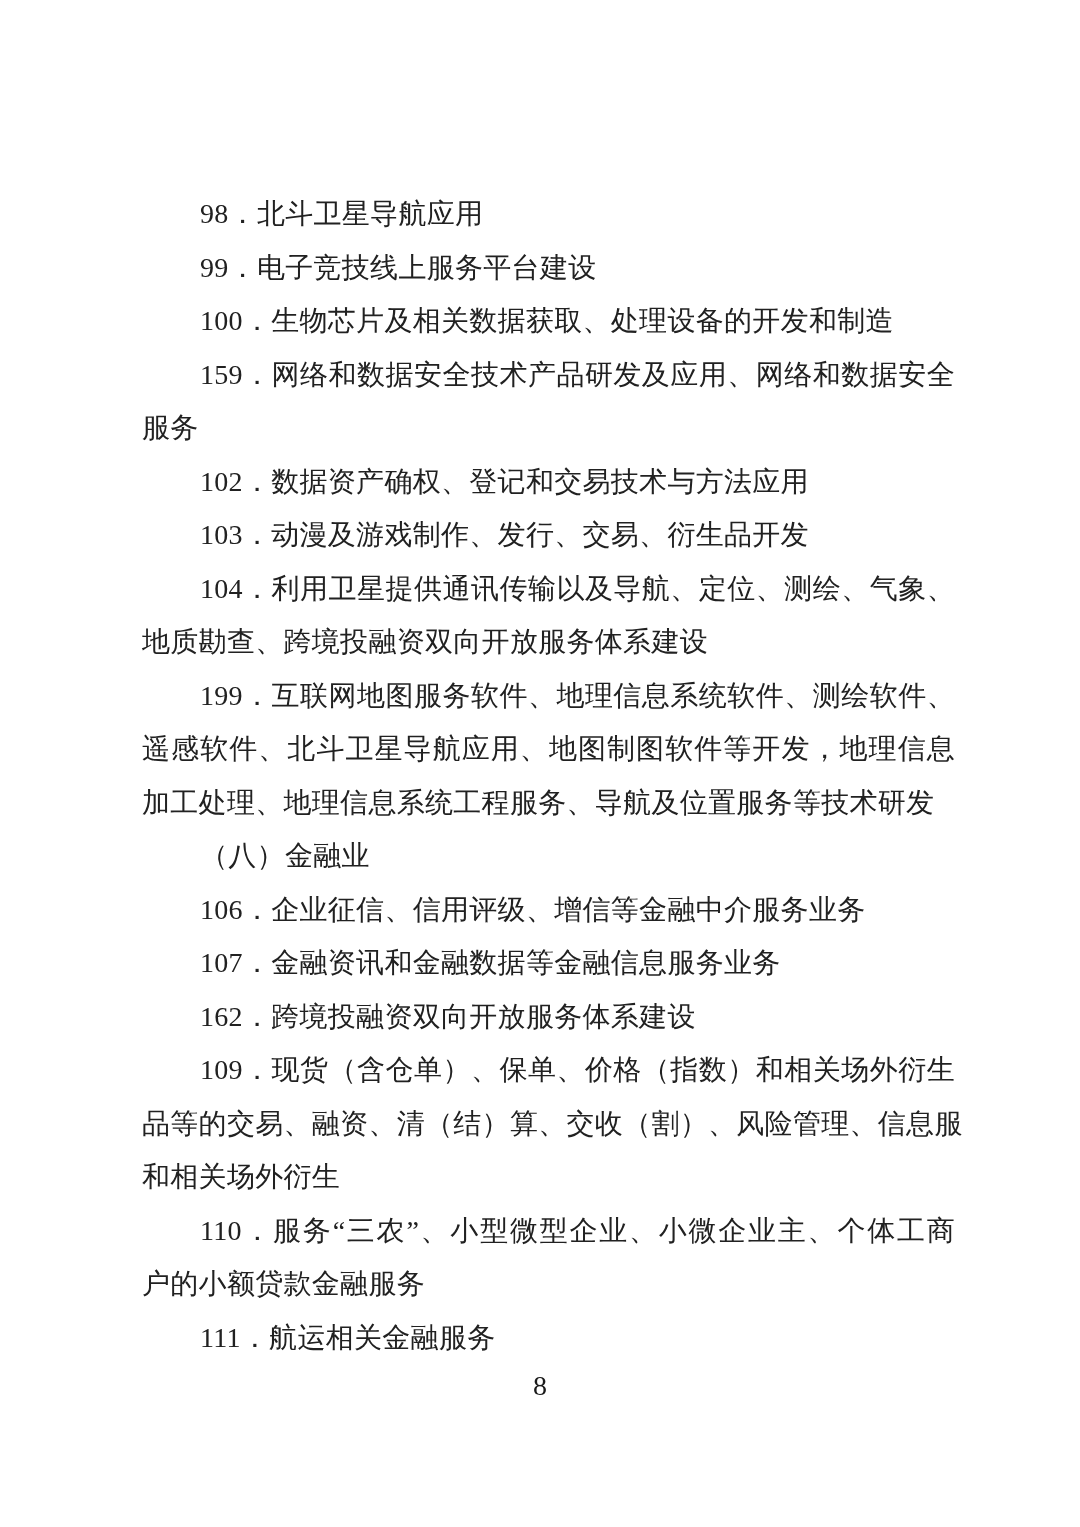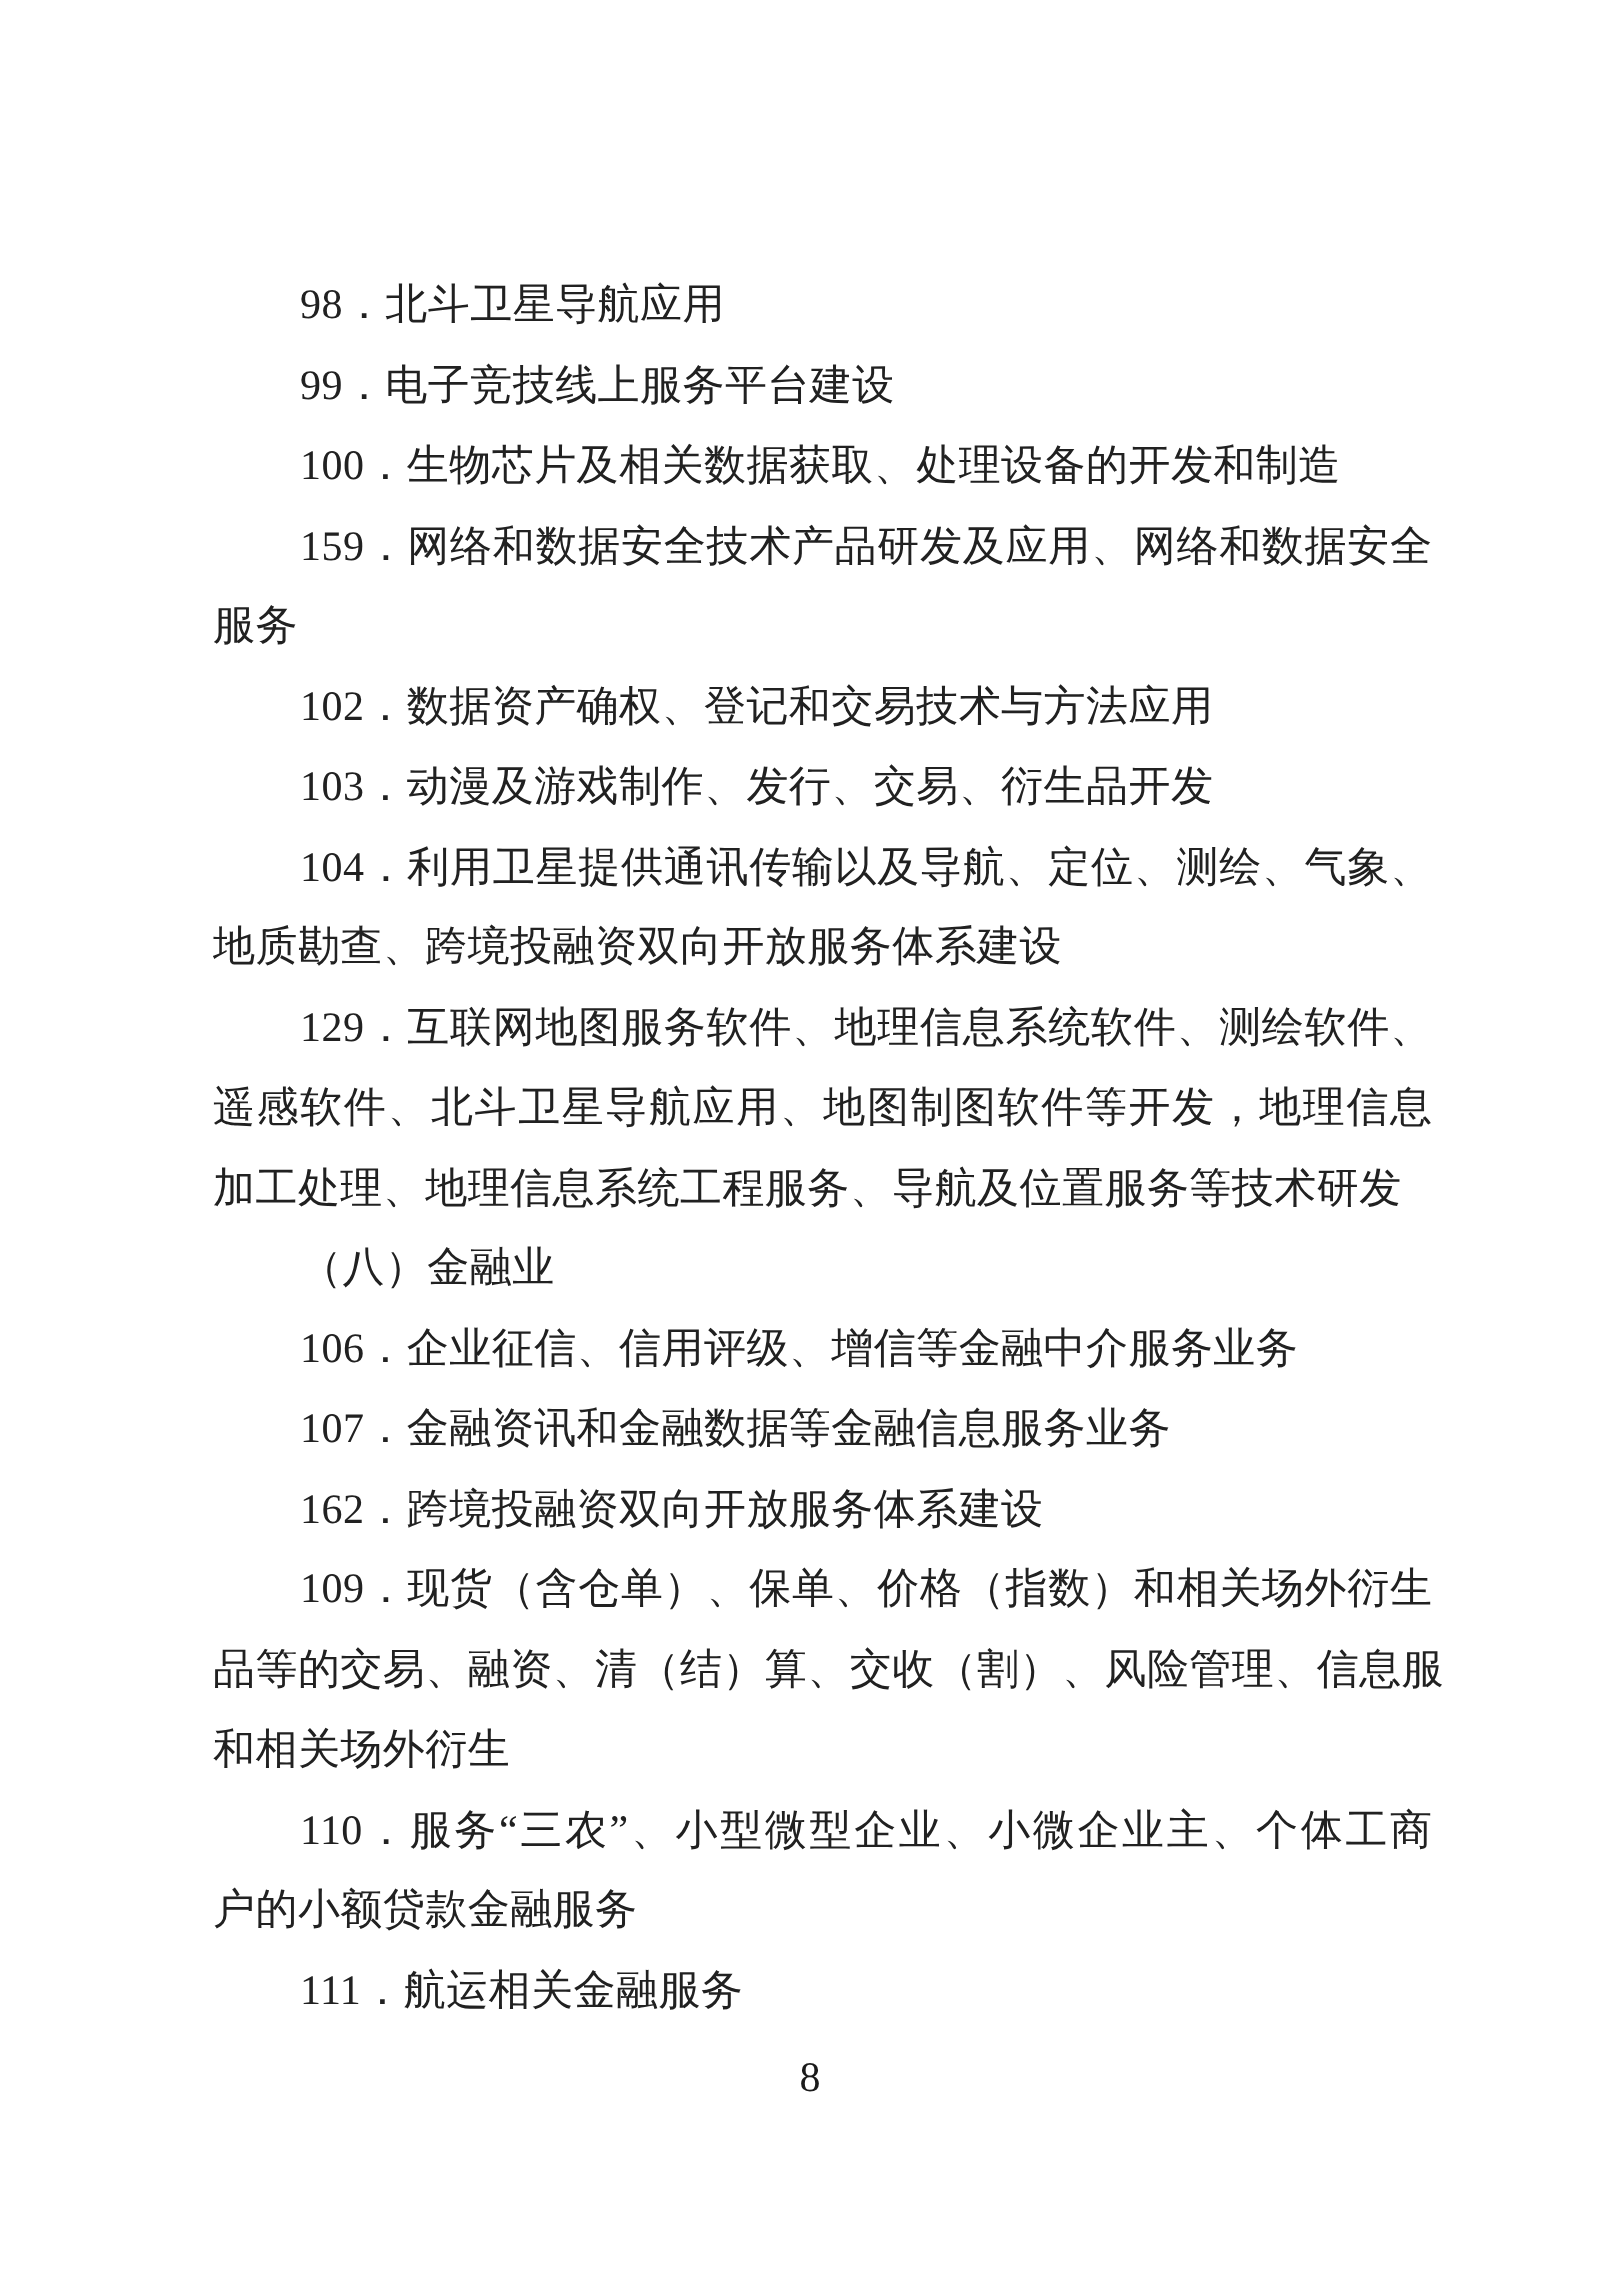--- a/index.html
+++ b/index.html
@@ -15,21 +15,21 @@
     overflow: hidden;
   }
   .doc-page {
     position: absolute;
     inset: 0;
     background: #ffffff;
   }
   .doc-content {
     position: absolute;
     left: 142px;
-    top: 177px;
+    top: 187px;
     width: 813px;
   }
   .para {
     margin: 0;
     padding: 0;
   }
   .line {
     font-size: 28px;
     line-height: 53.5px;
     color: #212121;
@@ -81,21 +81,21 @@
         <div class="line first">102．数据资产确权、登记和交易技术与方法应用</div>
       </div>
       <div class="para">
         <div class="line first">103．动漫及游戏制作、发行、交易、衍生品开发</div>
       </div>
       <div class="para">
         <div class="line first full">104．利用卫星提供通讯传输以及导航、定位、测绘、气象、</div>
         <div class="line">地质勘查、跨境投融资双向开放服务体系建设</div>
       </div>
       <div class="para">
-        <div class="line first full">129．互联网地图服务软件、地理信息系统软件、测绘软件、</div>
+        <div class="line first full">199．互联网地图服务软件、地理信息系统软件、测绘软件、</div>
         <div class="line full">遥感软件、北斗卫星导航应用、地图制图软件等开发，地理信息</div>
         <div class="line">加工处理、地理信息系统工程服务、导航及位置服务等技术研发</div>
       </div>
       <div class="para heading">
         <div class="line first">（八）金融业</div>
       </div>
       <div class="para">
         <div class="line first">106．企业征信、信用评级、增信等金融中介服务业务</div>
       </div>
       <div class="para">

